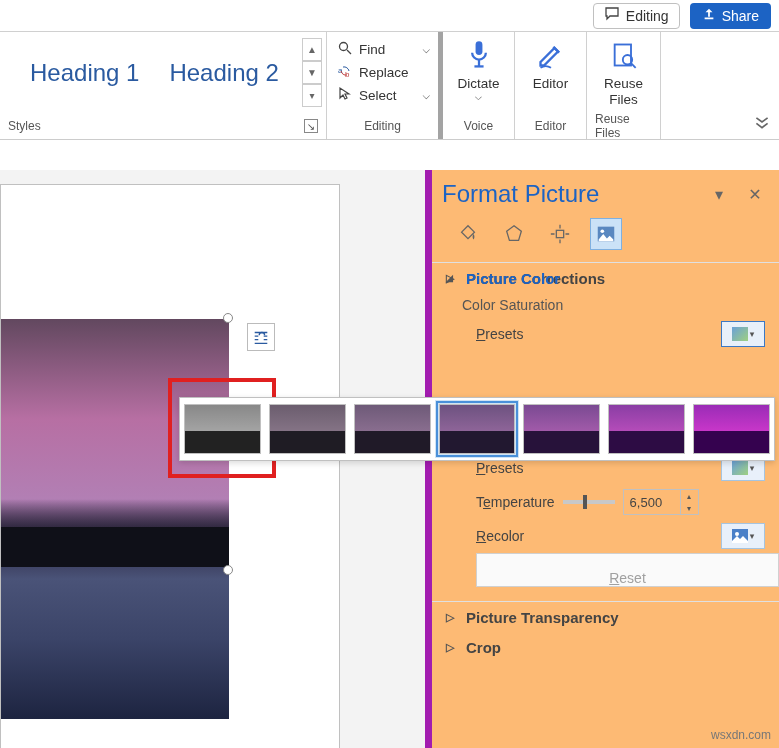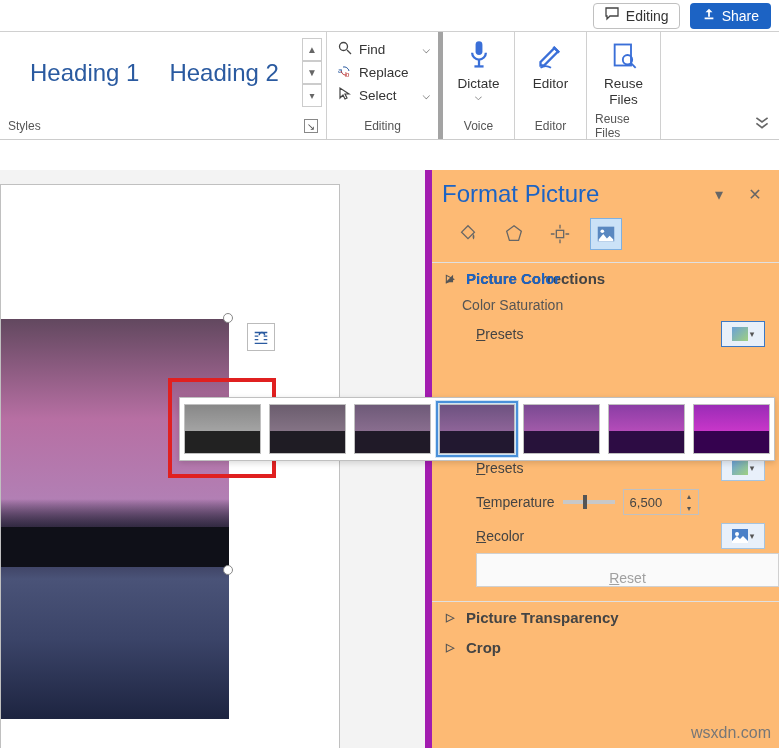--- a/index.html
+++ b/index.html
@@ -79,21 +79,21 @@
 
   
   .gallery { position:absolute; left:179px; top:397px; width:596px; height:64px; background:#fff; border:1px solid #c0c0c0; display:flex; align-items:center; padding:4px; gap:8px; z-index:50; box-shadow:0 2px 6px rgba(0,0,0,0.15);}
   .thumb-item { width:78px; height:50px; border:1px solid #c0c0c0; position:relative; overflow:hidden;}
   .thumb-item.sel { outline:2px solid #4a90d9; outline-offset:1px; box-shadow:0 0 0 4px #d0e4f5;}
   .thumb-item.first { outline:2px solid #fff; box-shadow:0 0 0 1px #999;}
   .th-sky { position:absolute; inset:0;}
   .th-land { position:absolute; left:0; right:0; bottom:0; height:45%;}
 
   .underline { text-decoration: underline;}
-  .watermark { position:absolute; right:8px; bottom:6px; font-size:16px; color:#777; z-index:60;}
+  .watermark { position:absolute; right:8px; bottom:6px; font-size:12px; color:#777; z-index:60;}
 </style>
 </head>
 <body>
 
 <div class="topbar">
   <div class="comments-btn">
     <span>
       <svg width="16" height="16" viewBox="0 0 16 16">
           <path d="M2 2h12v8H6l-3 3V10H2z" fill="none" stroke="#444" stroke-width="1.3"></path>
         </svg>

